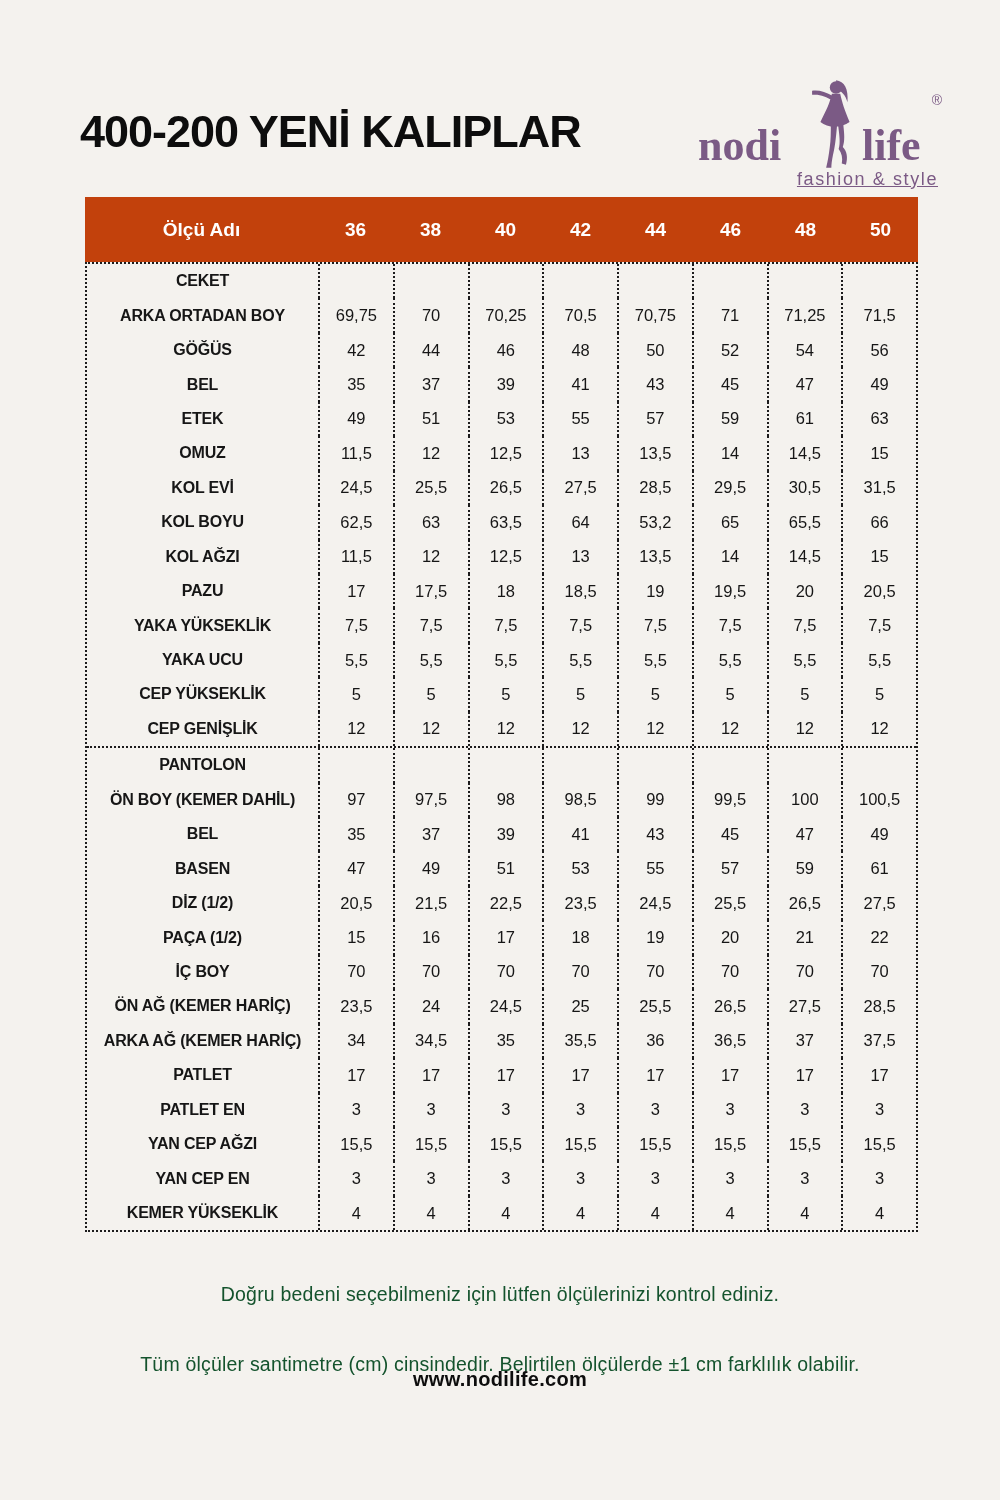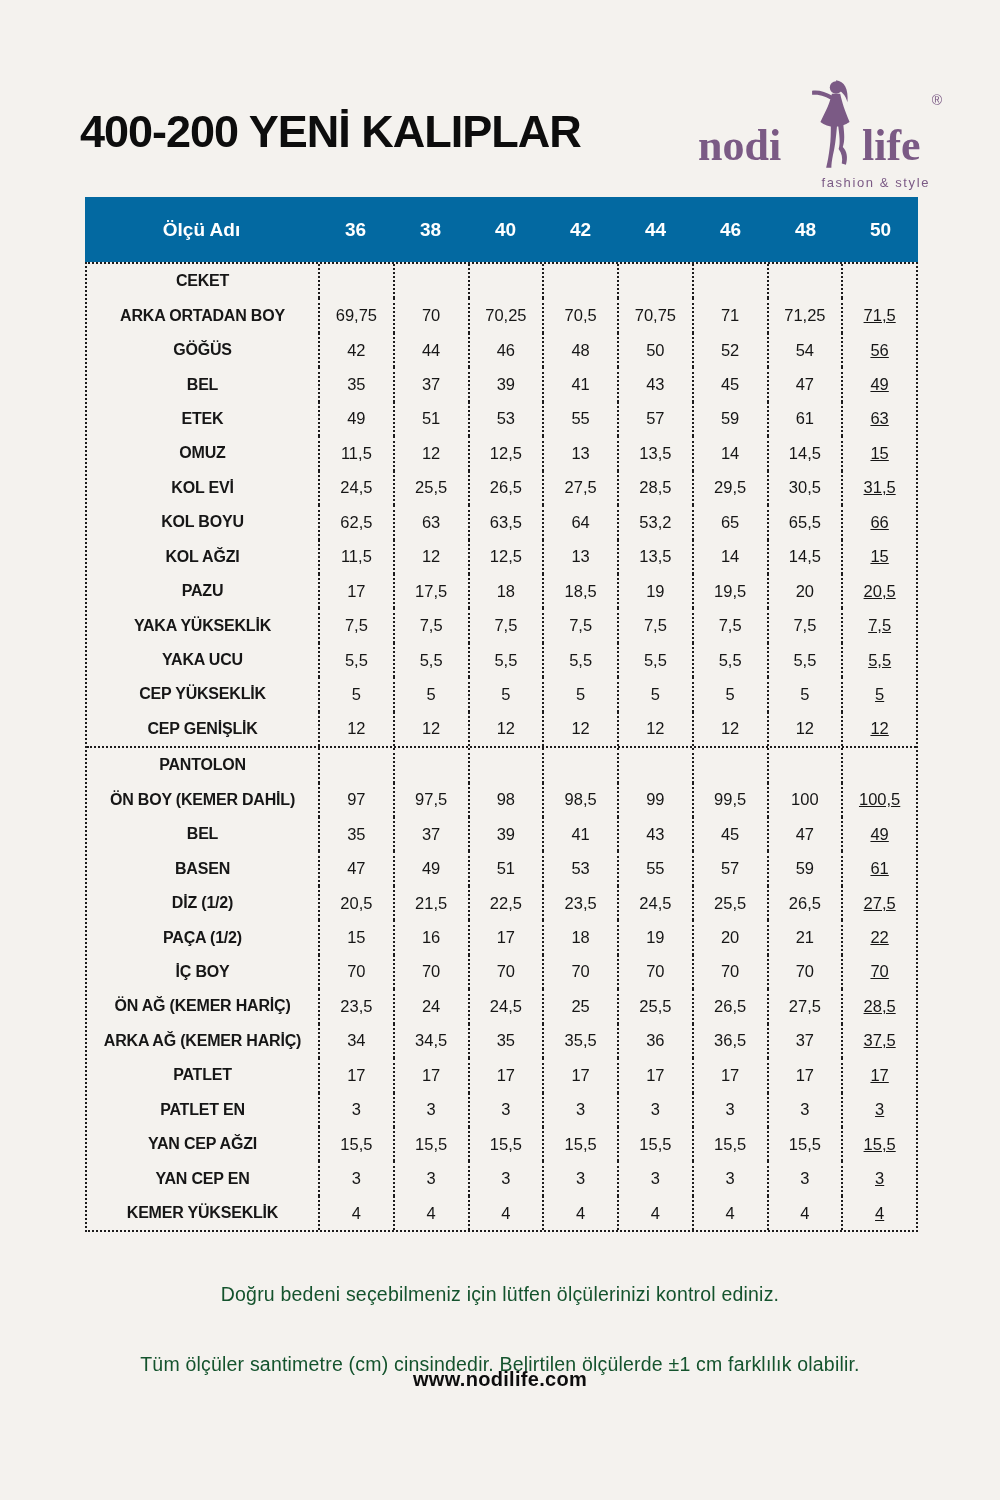--- a/index.html
+++ b/index.html
@@ -23,41 +23,41 @@
     position:absolute; bottom:22px;
     font-family:"Liberation Serif", serif; font-size:44px; line-height:1; font-weight:700;
   }
   .logo .word.left  { left:0; }
   .logo .word.right { left:164px; }
   .logo .figure { position:absolute; left:112px; bottom:16px; }
   .logo .reg {
     position:absolute; right:-4px; top:8px; font-size:14px; font-weight:400;
   }
   .logo .tagline {
-    position:absolute; right:8px; bottom:0;
-    font-size:13px; letter-spacing:1.6px; white-space:nowrap;
+    position:absolute; right:0; bottom:0;
+    font-size:18px; letter-spacing:1.6px; white-space:nowrap;text-decoration:underline;
   }
   
   .size-table { position:absolute; left:85px; top:197px; width:833px; }
   .thead {
-    display:flex; height:65px; background:#0369a1; color:#fff; align-items:center;
+    display:flex; height:65px; background:#c2410c; color:#fff; align-items:center;
   }
   .th { font-weight:700; font-size:19px; text-align:center; }
   .th.lbl { width:233px; }
   .th.val { flex:1; }
   .tbody { border:2px dotted #1c1c1c; border-top:2px dotted #1c1c1c; background:transparent; }
   .section + .section { border-top:2px dotted #1c1c1c; }
   .trow { display:flex; height:34.45px; align-items:stretch;justify-content:space-between; }
   .cell {
     display:flex; align-items:center; justify-content:center;
     border-right:2px dotted #1c1c1c; font-size:16.5px;
   }
   .cell.lbl { width:233px; font-weight:700; font-size:16px; letter-spacing:-0.2px; }
   .cell.val { flex:1; }
-  .cell:last-child { border-right:none;text-decoration:underline; }
+  .cell:last-child { border-right:none; }
   
   .note {
     position:absolute; left:0; width:100%; text-align:center;
     font-size:19.5px; color:#14532d; letter-spacing:0.2px;
   }
   .note.n1 { top:1283px; }
   .note.n2 { top:1317px;margin-top:36px; }
   .website {
     position:absolute; left:0; width:100%; top:1368px; text-align:center;
     font-size:20px; font-weight:800; color:#0d0d0d; letter-spacing:0.3px;

